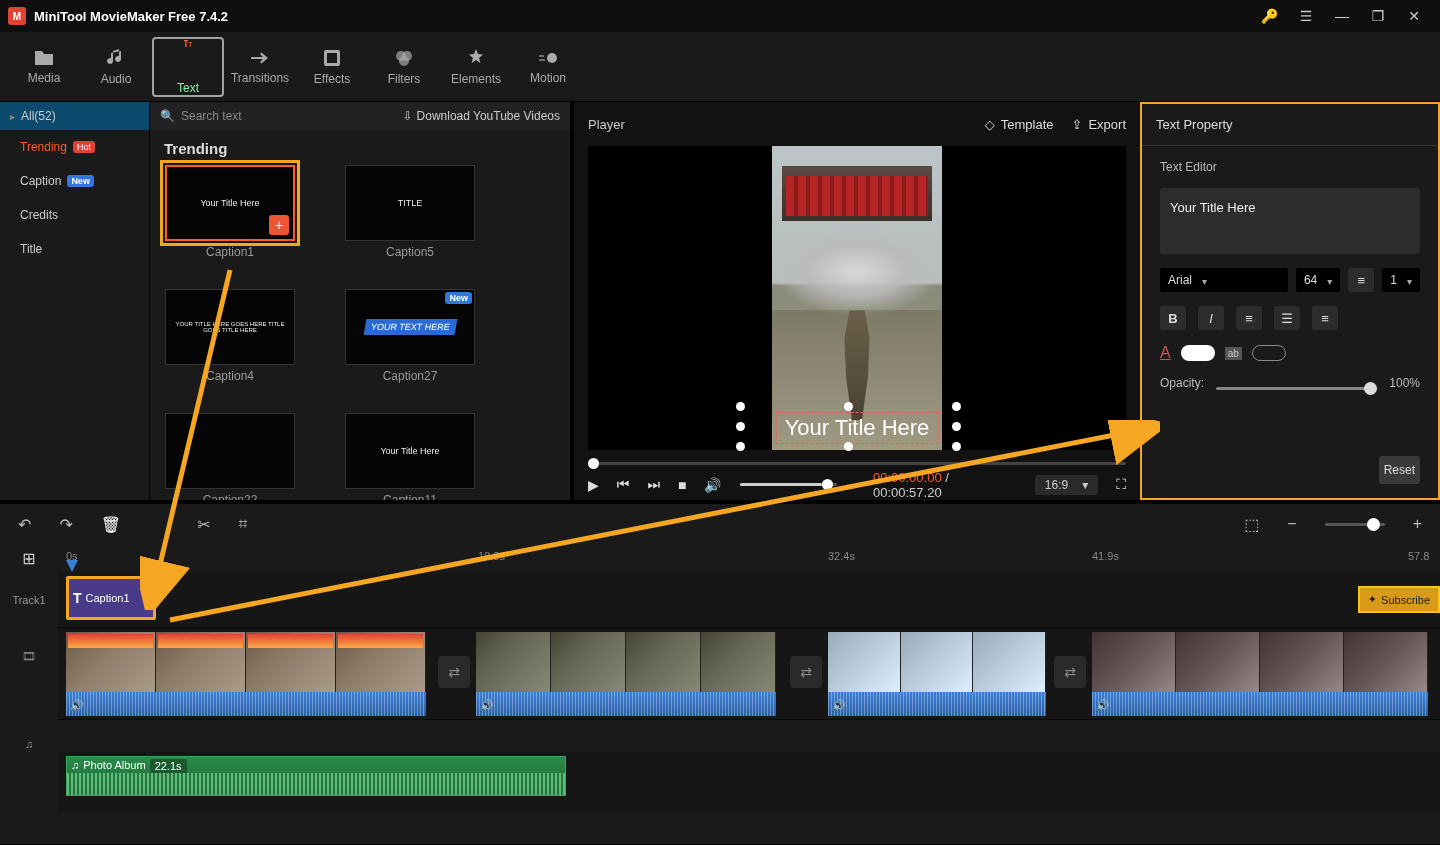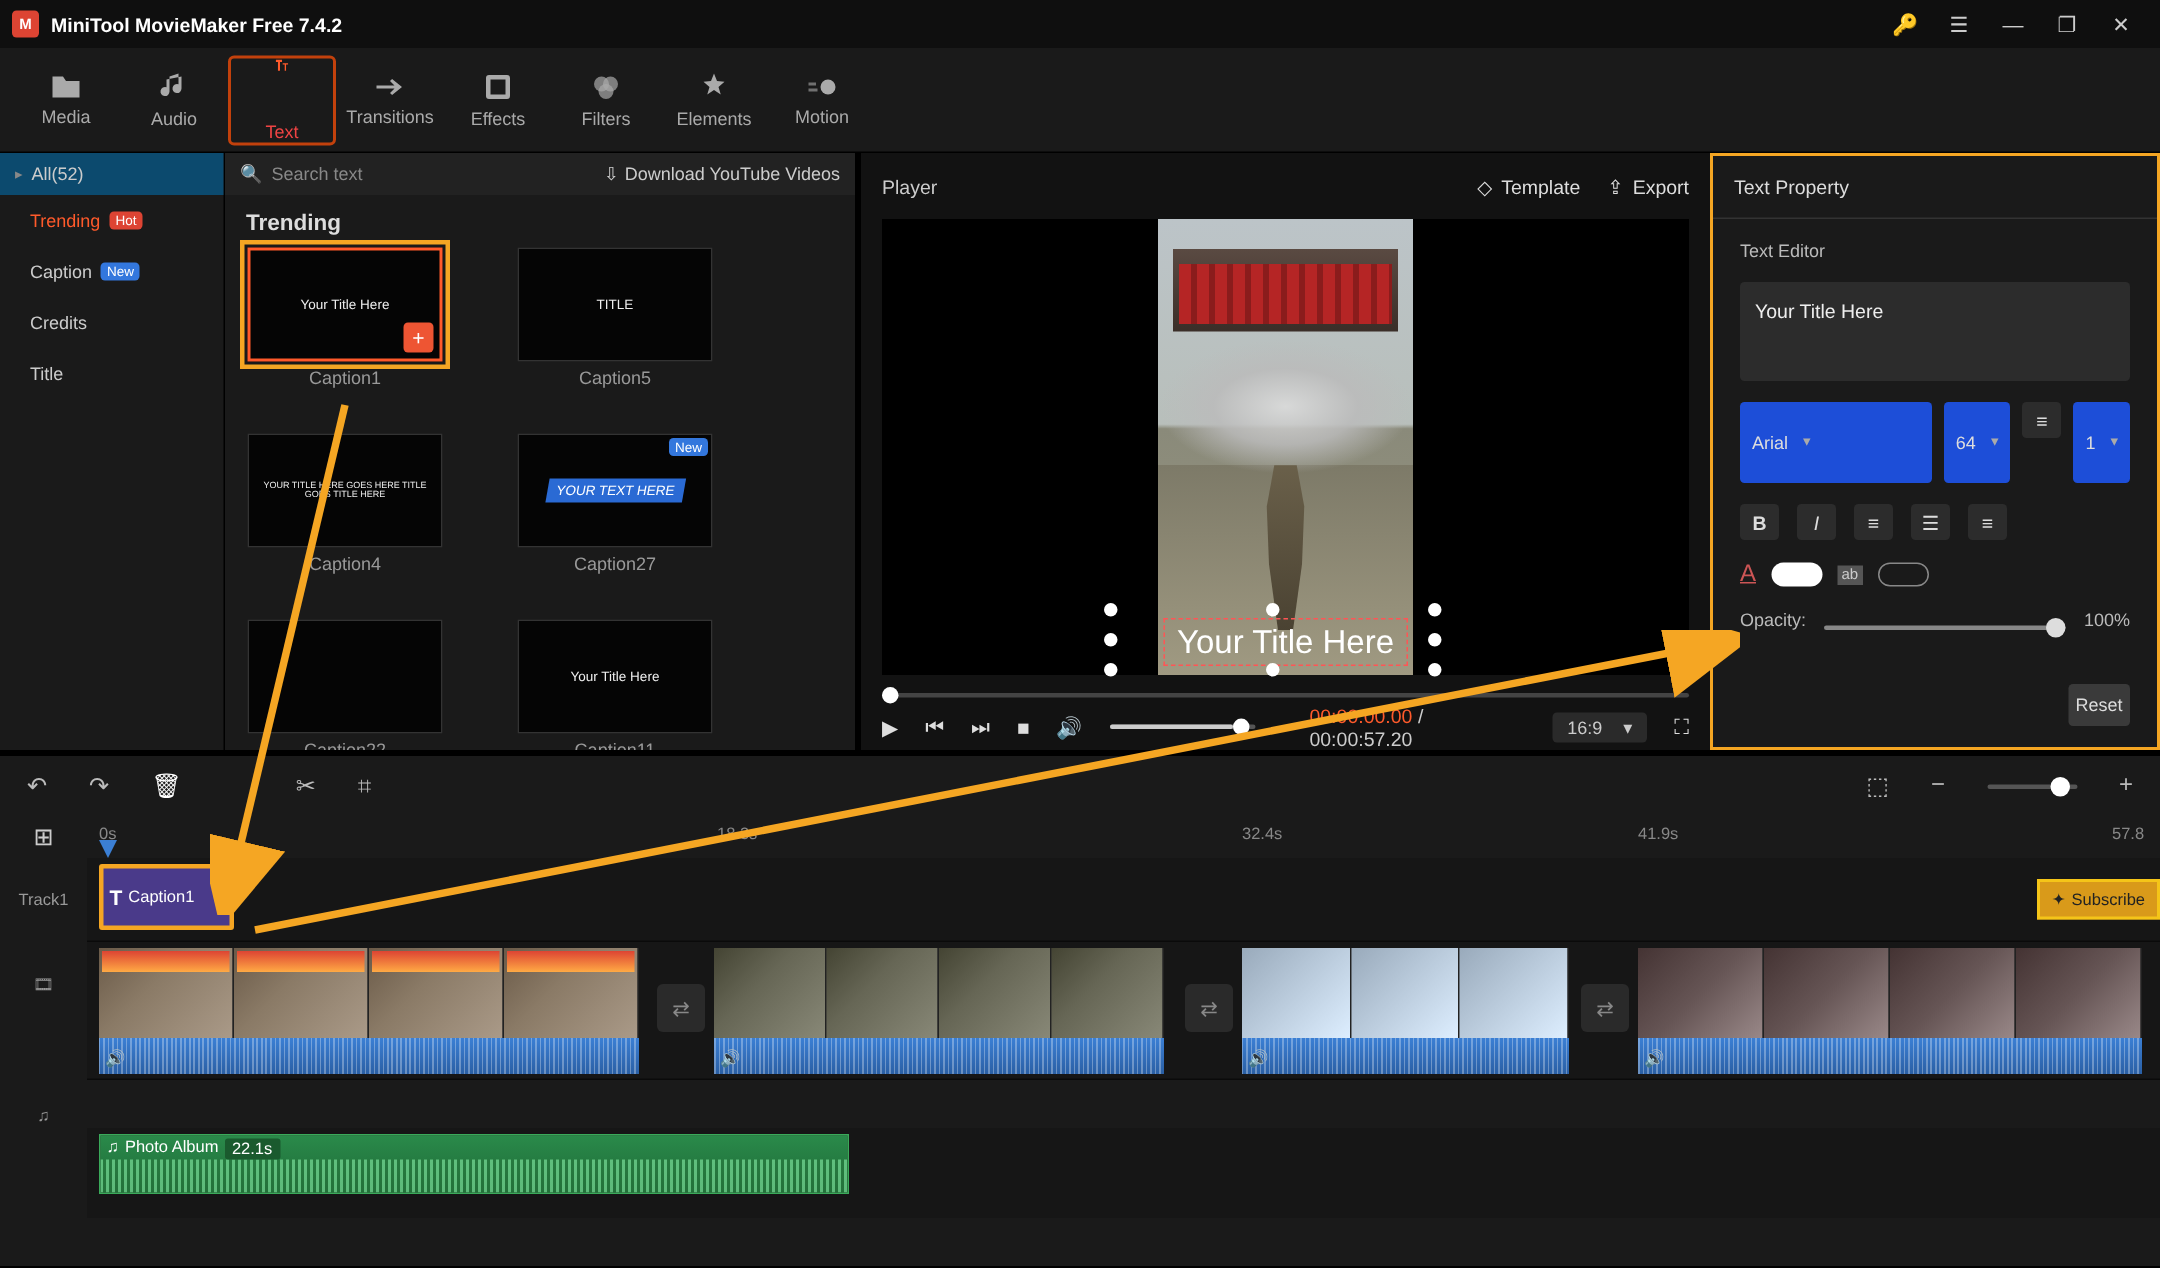--- a/index.html
+++ b/index.html
@@ -6,31 +6,31 @@
 body { background:#000; color:#ccc; width:1440px; height:845px; overflow:hidden; position:relative; }
 .titlebar { height:32px; background:#0f0f0f; display:flex; align-items:center; padding:0 8px; }
 .logo { width:18px; height:18px; background:#d43; border-radius:3px; margin-right:8px; display:flex; align-items:center; justify-content:center; font-size:10px; color:#fff; font-weight:bold; }
 .title { font-size:13px; color:#fff; font-weight:600; }
 .tbar-spacer { flex:1; }
 .tbar-btn { width:36px; height:32px; display:flex; align-items:center; justify-content:center; color:#ccc; font-size:14px; }
 .tbar-btn.key { color:#f5c518; }
 .toolbar { height:70px; background:#1a1a1a; display:flex; align-items:center; padding:0 8px; border-bottom:1px solid #000; }
 .tool-item { width:72px; height:60px; display:flex; flex-direction:column; align-items:center; justify-content:center; gap:4px; color:#aaa; font-size:12px; cursor:pointer; }
 .tool-item svg { fill:#aaa; }
-.tool-item.active { color:#ef4444; border:2px solid #c2410c; border-radius:4px;gap:33px; }
+.tool-item.active { color:#86efac; border:2px solid #a3a3a3; border-radius:4px;gap:33px; }
 .tool-item.active svg { fill:#ff5a2b; }
 .middle { display:flex; height:398px; }
 .left-col { width:150px; background:#1a1a1a; border-right:1px solid #000; }
 .all-header { height:28px; display:flex; align-items:center; padding:0 10px; font-size:12px; color:#ccc; background:#0c4a6e; }
 .all-header::before { content:'▸'; margin-right:6px; font-size:10px; color:#888; }
 .cat-item { height:34px; display:flex; align-items:center; padding:0 20px; font-size:12px; color:#ccc; gap:6px; }
 .cat-item.active { color:#ff5a2b; }
 .badge { font-size:9px; padding:1px 4px; border-radius:3px; color:#fff; }
 .badge.hot { background:#d43; }
-.badge.new { background:#37d; }
+.badge.new { background:#37d;font-weight:bold; }
 .lib-col { width:420px; background:#1a1a1a; display:flex; flex-direction:column; }
 .lib-top { height:28px; display:flex; align-items:center; padding:0 10px; background:#222; gap:10px; }
 .search-box { display:flex; align-items:center; gap:6px; color:#888; font-size:12px; flex:1; }
 .dl-link { font-size:12px; color:#ccc; display:flex; align-items:center; gap:4px; }
 .lib-body { flex:1; overflow:hidden; padding:10px 0 0 10px; position:relative; }
 .trending-h { font-size:15px; font-weight:600; color:#ddd; margin-bottom:8px; padding-left:4px; }
 .thumb-grid { display:flex; flex-wrap:wrap; gap:30px 40px; }
 .thumb-item { width:140px; display:flex; flex-direction:column; align-items:center; gap:4px; }
 .thumb-box { width:130px; height:76px; background:#050505; border:1px solid #333; position:relative; display:flex; align-items:center; justify-content:center; }
 .thumb-item.selected .thumb-box { border:2px solid #ff5a2b; outline:3px solid #f5a623; outline-offset:2px; }
@@ -60,21 +60,21 @@
 .vol-thumb { position:absolute; left:85%; top:-4px; width:11px; height:11px; background:#fff; border-radius:50%; }
 .time-disp { font-size:13px; }
 .time-cur { color:#ff5a2b; }
 .ratio-sel { padding:3px 10px; background:#2a2a2a; border-radius:3px; font-size:12px; display:flex; align-items:center; gap:14px; }
 .prop-col { width:300px; background:#1a1a1a; border-left:4px solid #000; display:flex; flex-direction:column; border:2px solid #f5a623; }
 .prop-hdr { height:42px; display:flex; align-items:center; padding:0 14px; font-size:13px; color:#ddd; border-bottom:1px solid #333; }
 .prop-body { flex:1; padding:14px 18px; display:flex; flex-direction:column; gap:14px; }
 .prop-label { font-size:12px; color:#bbb; }
 .text-input { background:#2c2c2c; border:none; color:#eee; padding:12px 10px; font-size:13px; height:66px; resize:none; border-radius:3px; }
 .sel-row { display:flex; gap:8px; }
-.sel { background:#1d4ed8; color:#ddd; font-size:12px; padding:20px 8px; border-radius:3px; display:flex; align-items:flex-start; gap:10px; }
+.sel { background:#000000; color:#ddd; font-size:12px; padding:5px 8px; border-radius:3px; display:flex; align-items:flex-end; gap:10px; }
 .sel::after { content:'▾'; font-size:10px; color:#aaa; }
 .fmt-row { display:flex; gap:12px; }
 .fmt-btn { width:26px; height:24px; background:#2c2c2c; display:flex; align-items:center; justify-content:center; color:#ddd; font-size:13px; border-radius:3px; }
 .color-row { display:flex; gap:10px; align-items:center; }
 .color-swatch { width:34px; height:16px; border-radius:8px; }
 .opacity-row { display:flex; align-items:flex-end; gap:12px; font-size:12px; color:#bbb; }
 .op-slider { flex:1; height:3px; background:#888; position:relative; border-radius:2px; }
 .op-thumb { position:absolute; right:0; top:-5px; width:13px; height:13px; background:#ddd; border-radius:50%; }
 .reset-btn { align-self:flex-end; background:#3a3a3a; color:#ddd; font-size:12px; padding:7px 5px; border-radius:3px; margin-top:auto; }
 .tl-toolbar { height:44px; background:#1a1a1a; border-top:4px solid #000; display:flex; align-items:center; padding:0 18px; gap:28px; }

